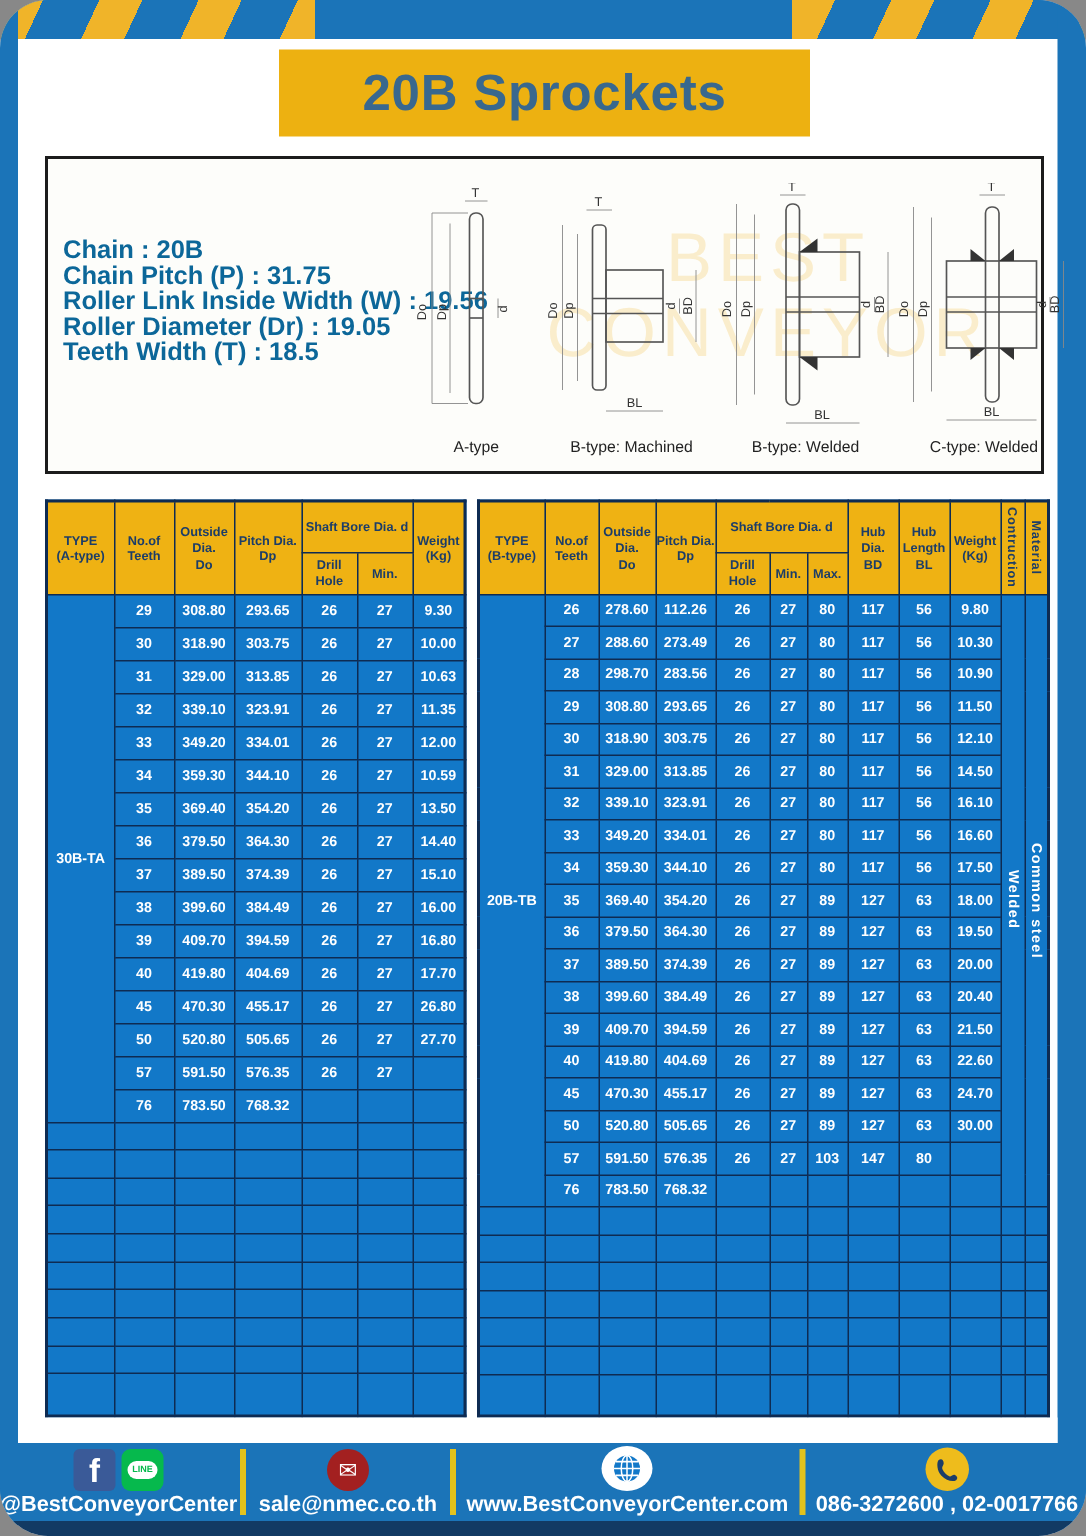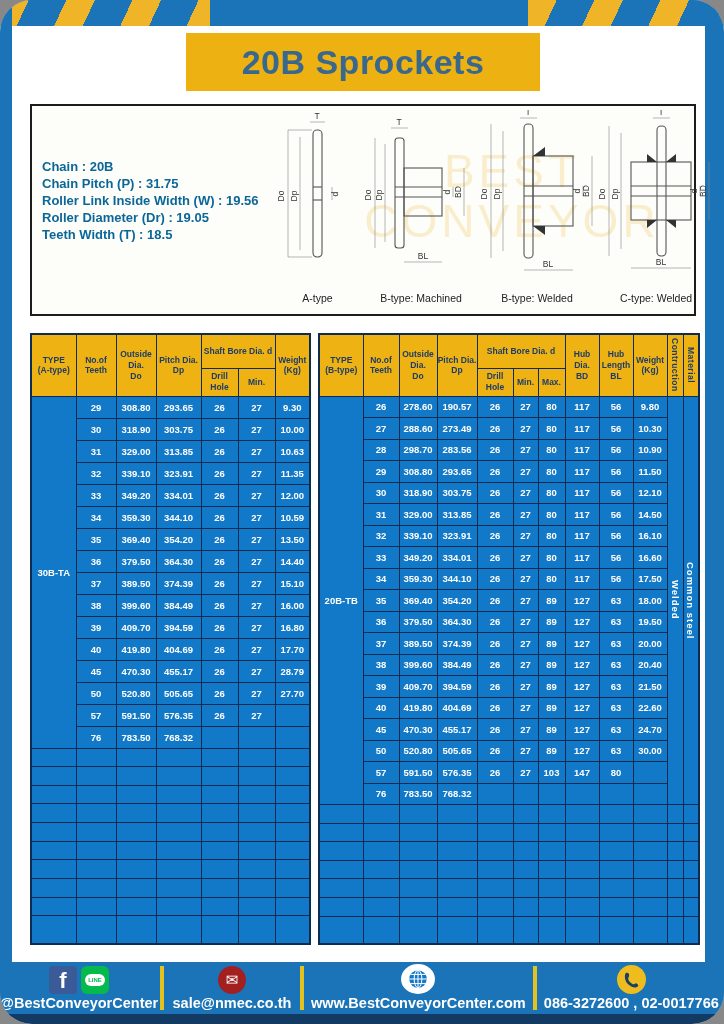--- a/index.html
+++ b/index.html
@@ -17,25 +17,25 @@
   
   .title-banner{position:absolute;left:186px;top:33px;width:354px;height:58px;background:#edb111;
                 display:flex;align-items:center;justify-content:center;}
   .title-banner span{font-size:34px;font-weight:bold;color:#39688e;letter-spacing:.5px;}
   
   .spec-panel{position:absolute;left:30px;top:104px;width:666px;height:212px;background:#fdfdfa;
               border:2.5px solid #1c1c1c;box-sizing:border-box;}
   .watermark{position:absolute;left:330px;top:40px;width:300px;text-align:center;line-height:50px;
              font-size:46px;font-weight:normal;color:rgba(240,180,41,.22);letter-spacing:4px;pointer-events:none;}
   .spec-lines{position:absolute;left:10px;top:52px;width:250px;}
-  .spec-lines div{font-size:13px;font-weight:bold;color:#0c6799;line-height:17px;white-space:nowrap;}
+  .spec-lines div{font-size:17px;font-weight:bold;color:#0c6799;line-height:17px;white-space:nowrap;}
   .drawings{position:absolute;left:238px;top:6px;right:4px;bottom:4px;display:flex;align-items:flex-end;}
   .drawing{flex:1;text-align:center;}
   .drawing svg{display:block;margin:0 auto;}
-  .drawing figcaption{font-size:10.5px;color:#222;margin:14px 0 6px 0;}
+  .drawing figcaption{font-size:10.5px;color:#222;margin:2px 0 6px 0;}
   .dwg{stroke:#555;fill:none;stroke-width:1.1;}
   .dim{stroke:#888;fill:none;stroke-width:.6;}
   .dwg-fill{fill:#333;stroke:none;}
   .lbl{font-size:8.5px;fill:#333;font-family:"Liberation Sans",sans-serif;}
   figure{margin:0;}
   
   table.sheet{position:absolute;border-collapse:collapse;table-layout:fixed;background:#1278c8;
               border:2.5px solid #0e2b52;height:612px;}
   table.sheet.a{left:30px;top:333px;width:281px;}
   table.sheet.b{left:318px;top:333px;width:380px;}
@@ -321,21 +321,21 @@
           <td>26</td>
           <td>27</td>
           <td>17.70</td>
         </tr>
         <tr class="data-row">
           <td>45</td>
           <td>470.30</td>
           <td>455.17</td>
           <td>26</td>
           <td>27</td>
-          <td>28.79</td>
+          <td>26.80</td>
         </tr>
         <tr class="data-row">
           <td>50</td>
           <td>520.80</td>
           <td>505.65</td>
           <td>26</td>
           <td>27</td>
           <td>27.70</td>
         </tr>
         <tr class="data-row">
@@ -488,21 +488,21 @@
         <th>Drill Hole</th>
         <th>Min.</th>
         <th>Max.</th>
       </tr>
     </thead>
     <tbody>
         <tr class="data-row">
           <td class="type-cell" rowspan="19">20B-TB</td>
           <td>26</td>
           <td>278.60</td>
-          <td>190.57</td>
+          <td>112.26</td>
           <td>26</td>
           <td>27</td>
           <td>80</td>
           <td>117</td>
           <td>56</td>
           <td>9.80</td>
           <td class="vert-cell" rowspan="19">Welded</td>
           <td class="vert-cell" rowspan="19">Common  steel</td>
         </tr>
         <tr class="data-row">

